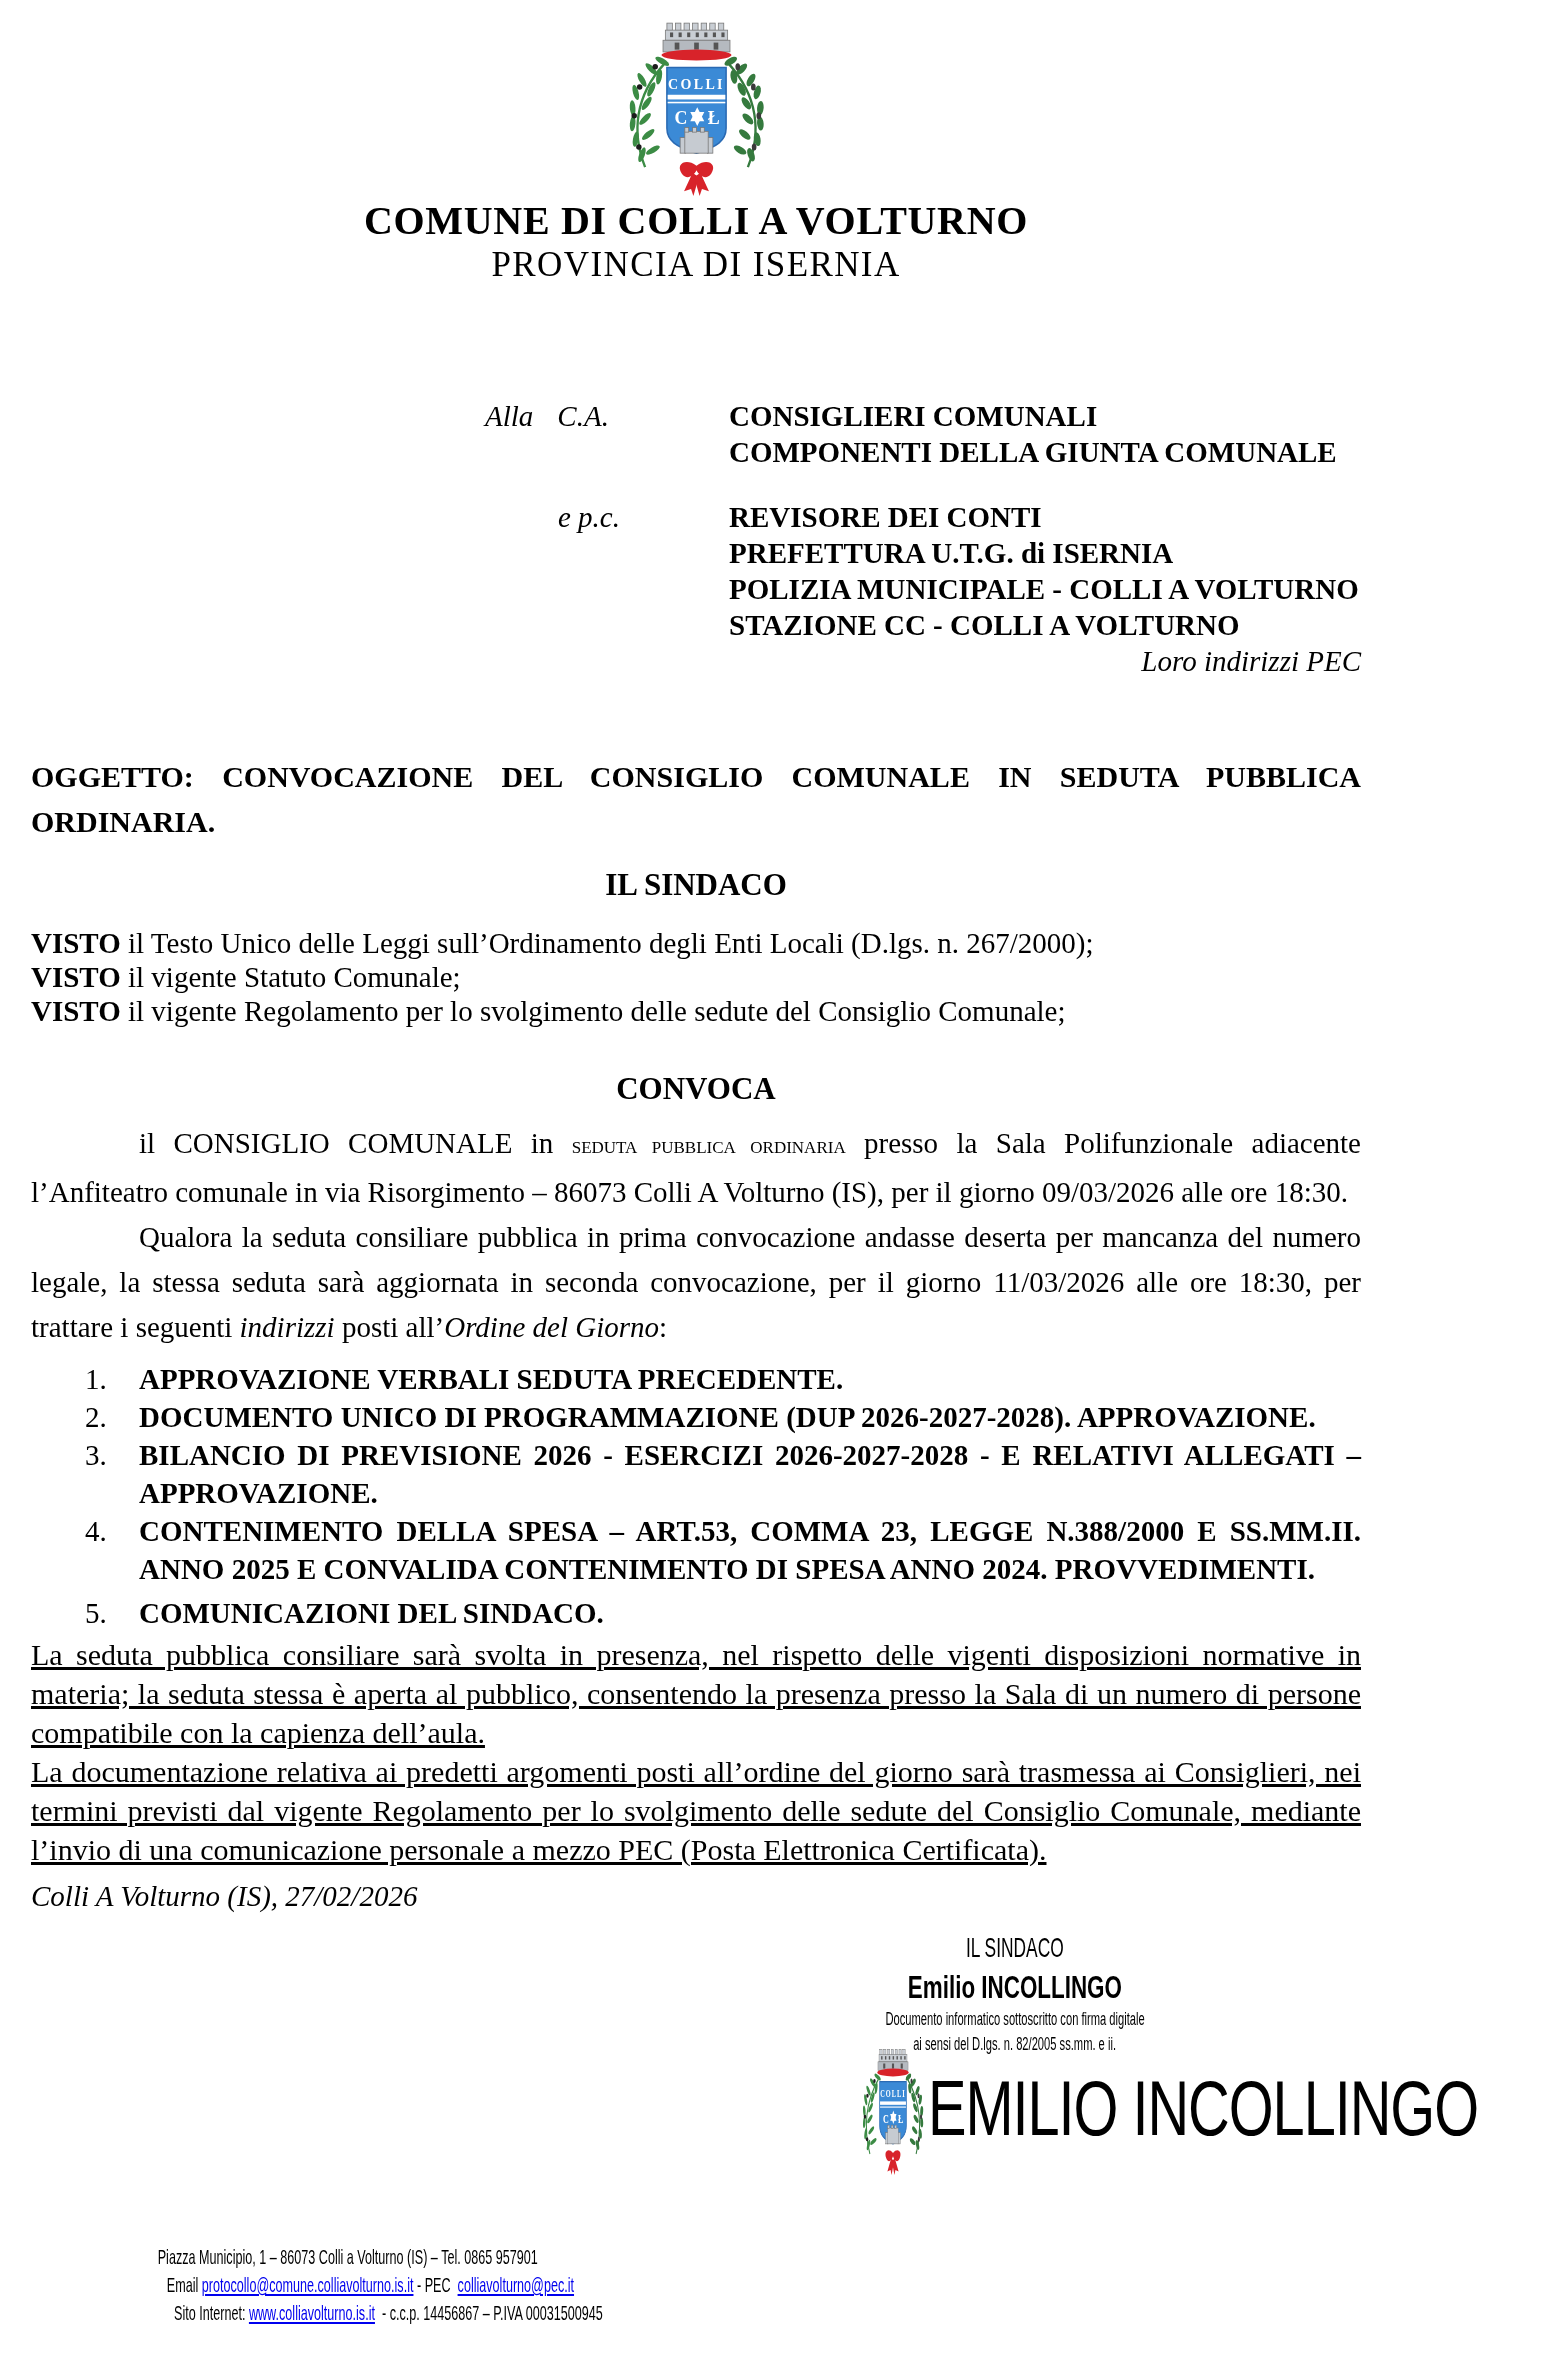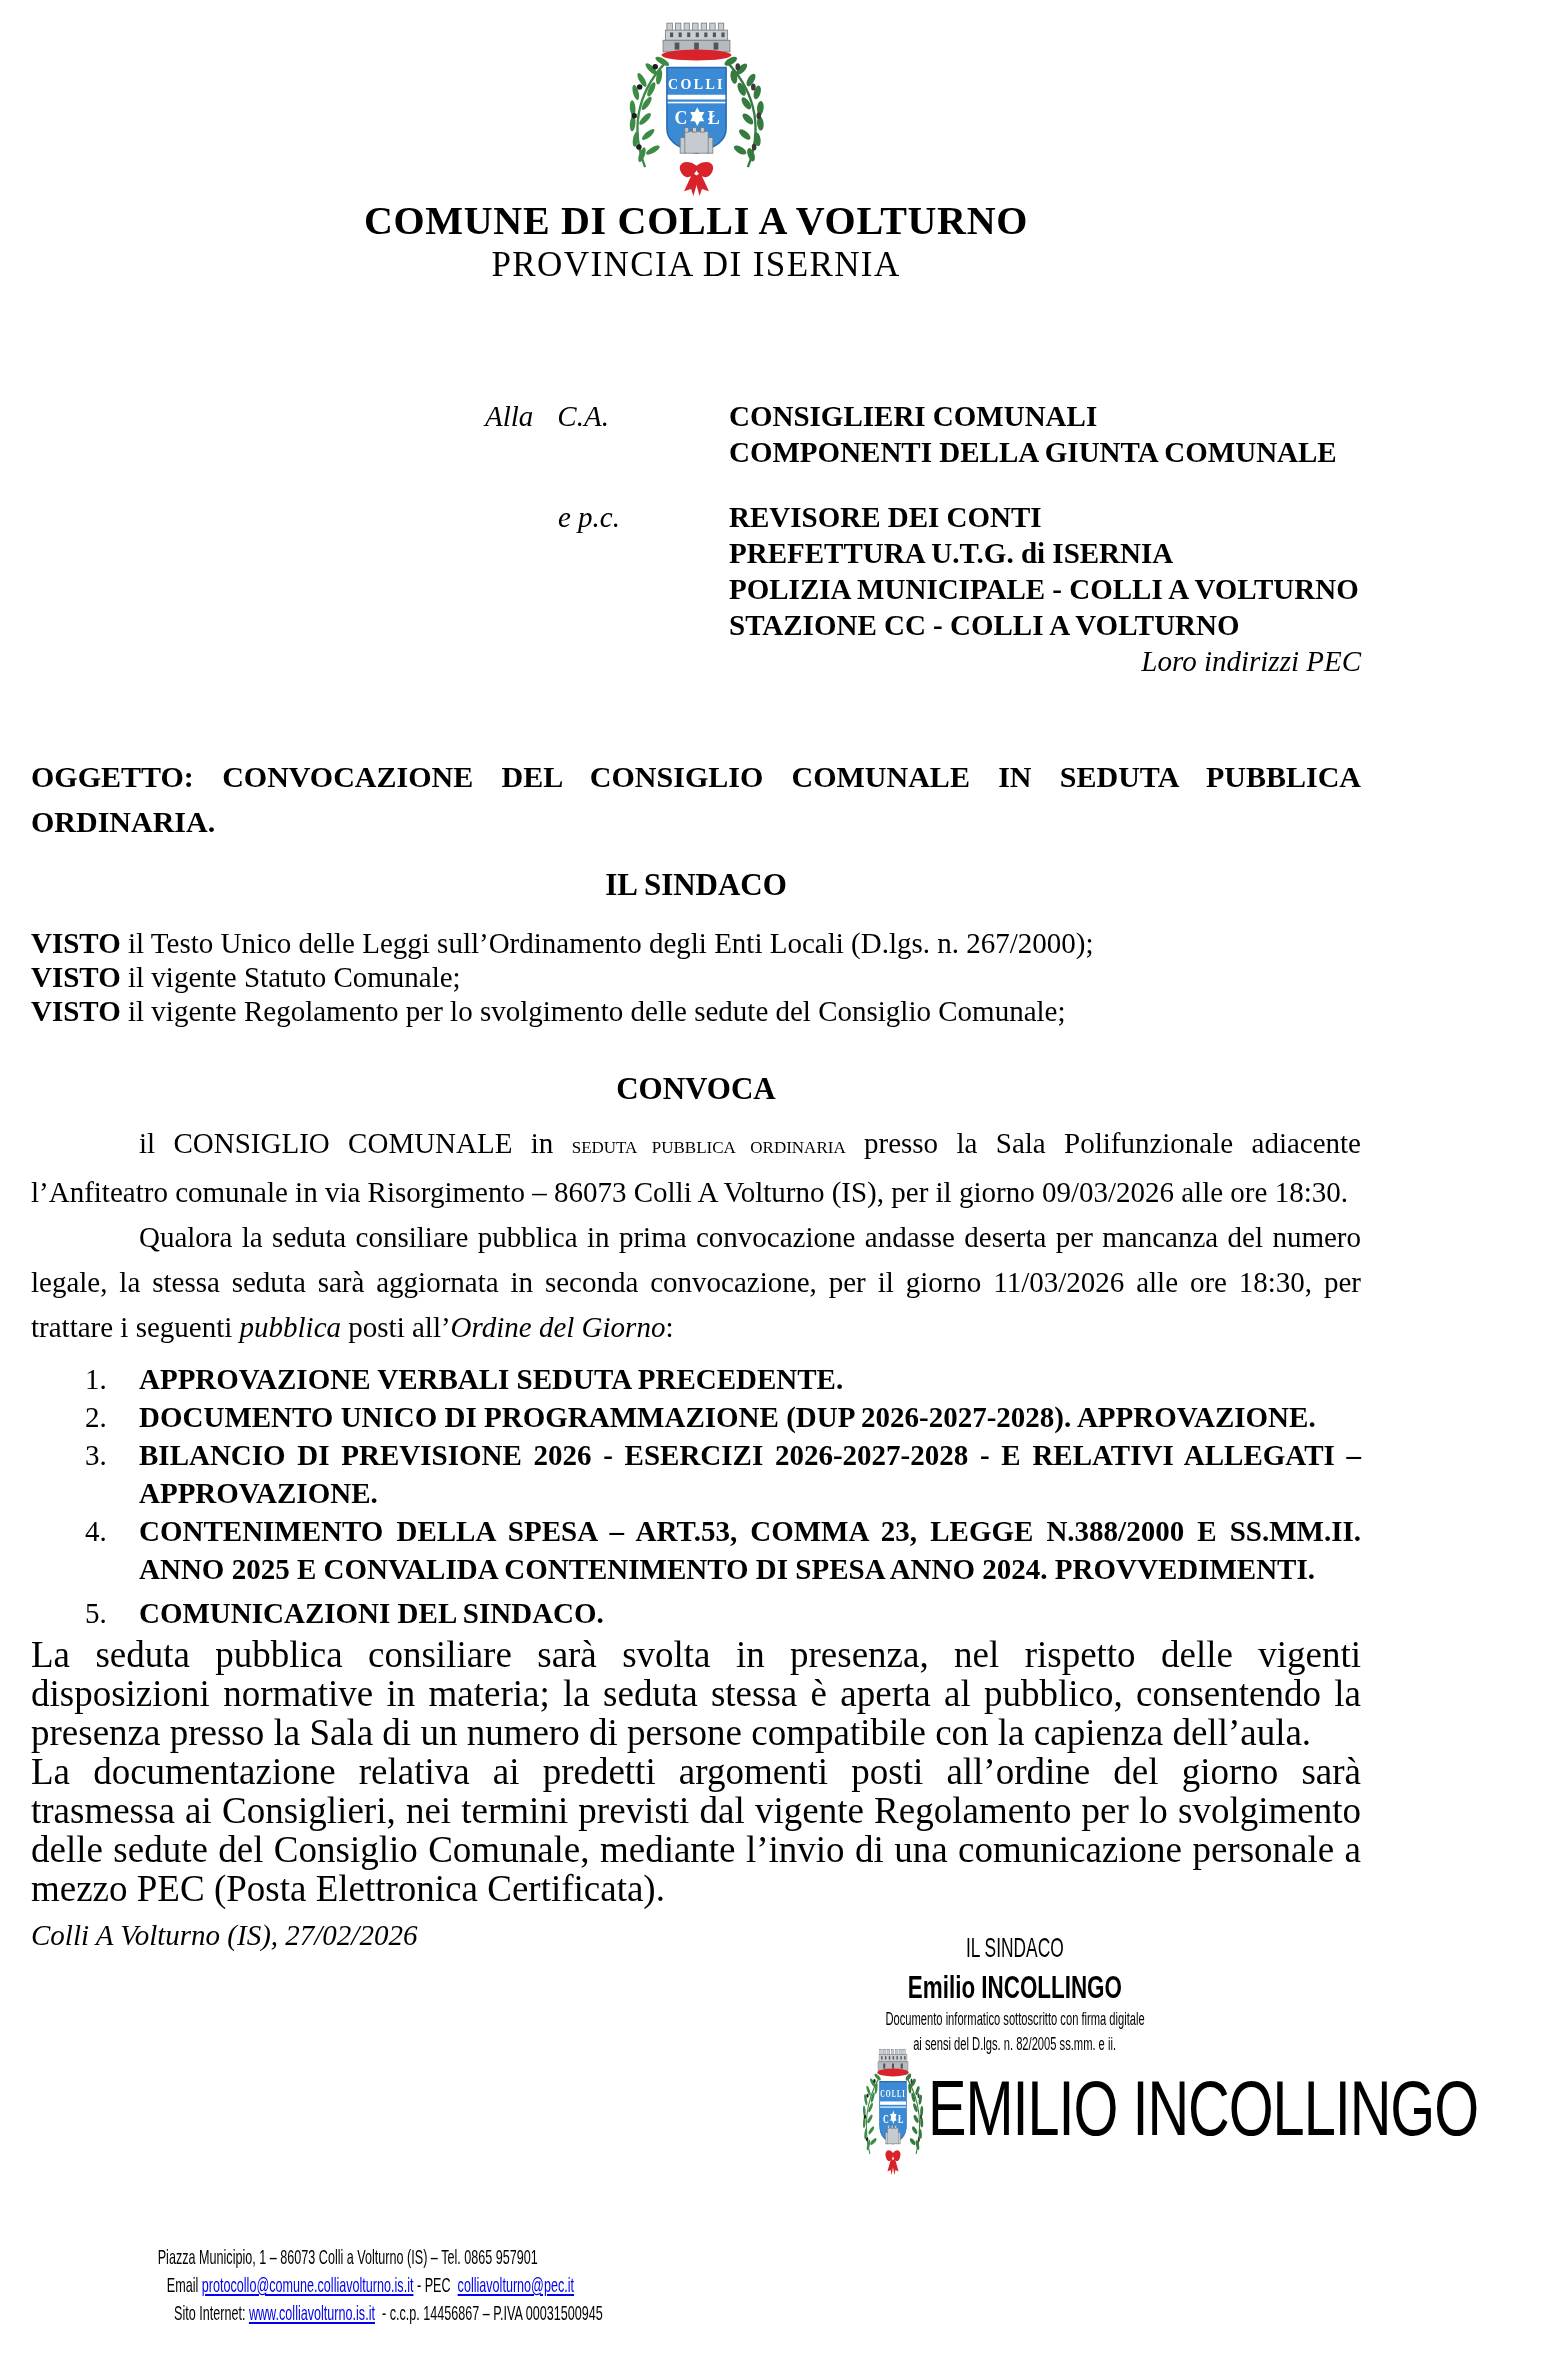--- a/index.html
+++ b/index.html
@@ -38,21 +38,21 @@
   .para{margin:0;font-size:29px;line-height:45px;text-align:justify;text-indent:108px;}
   .para1{margin-top:11.2px;}
   .sc{font-size:17px;margin-top:32px;}
 
   
   .agenda{margin-top:9.8px;}
   .agenda-item{position:relative;padding-left:108px;font-weight:bold;font-size:29px;line-height:38px;text-align:justify;}
   .agenda-num{position:absolute;left:54px;top:0;font-weight:normal;}
   .agenda-item.last{margin-top:6.3px;}
 
-  .closing{margin-top:2.8px;font-size:37px;line-height:39px;text-align:justify;}
+  .closing{margin-top:2.8px;font-size:30px;line-height:39px;text-align:justify;text-decoration:underline;}
   .closing p{margin:0;text-indent:0;}
 
   .dateline{margin-top:11.2px;font-size:29px;font-style:italic;}
   .cond{display:inline-block;transform:scaleX(0.62);transform-origin:50% 50%;white-space:nowrap;}
   .sig-block{position:absolute;top:1931px;left:670px;width:628px;text-align:center;
              font-family:"Liberation Sans",sans-serif;}
   .sig-role{font-size:28px;line-height:34px;}
   .sig-name{font-size:32px;line-height:39px;font-weight:bold;margin-top:2.8px;}
   .sig-disc{font-size:18px;line-height:25px;text-decoration:underline;}
   .bigsig{position:absolute;top:2042px;left:827px;display:flex;align-items:center;}
@@ -224,21 +224,21 @@
     <div class="visto-block">
       <div class="visto"><span class="b">VISTO</span><span> il Testo Unico delle Leggi sull’Ordinamento degli Enti Locali (D.lgs. n. 267/2000);</span></div>
       <div class="visto"><span class="b">VISTO</span><span> il vigente Statuto Comunale;</span></div>
       <div class="visto"><span class="b">VISTO</span><span> il vigente Regolamento per lo svolgimento delle sedute del Consiglio Comunale;</span></div>
     </div>
 
     <div class="heading-center h-convoca">CONVOCA</div>
 
     <p class="para para1"><span>il </span><span>CONSIGLIO COMUNALE</span><span> in </span><span class="sc">SEDUTA PUBBLICA ORDINARIA</span><span> presso la Sala Polifunzionale adiacente l’Anfiteatro comunale in via Risorgimento – 86073 Colli A Volturno (IS), per il giorno 09/03/2026 alle ore 18:30.</span></p>
 
-    <p class="para"><span>Qualora la seduta consiliare pubblica in prima convocazione andasse deserta per mancanza del numero legale, la stessa seduta sarà aggiornata in seconda convocazione, per il giorno 11/03/2026 alle ore 18:30, per trattare i seguenti </span><span class="it">pubblica</span><span> posti all’</span><span class="it">Ordine del Giorno</span><span>:</span></p>
+    <p class="para"><span>Qualora la seduta consiliare pubblica in prima convocazione andasse deserta per mancanza del numero legale, la stessa seduta sarà aggiornata in seconda convocazione, per il giorno 11/03/2026 alle ore 18:30, per trattare i seguenti </span><span class="it">indirizzi</span><span> posti all’</span><span class="it">Ordine del Giorno</span><span>:</span></p>
 
     <div class="agenda">
       <div class="agenda-item">
         <span class="agenda-num">1.</span>
         <span>APPROVAZIONE VERBALI SEDUTA PRECEDENTE.</span>
       </div>
       <div class="agenda-item">
         <span class="agenda-num">2.</span>
         <span>DOCUMENTO UNICO DI PROGRAMMAZIONE (DUP 2026-2027-2028). APPROVAZIONE.</span>
       </div>

